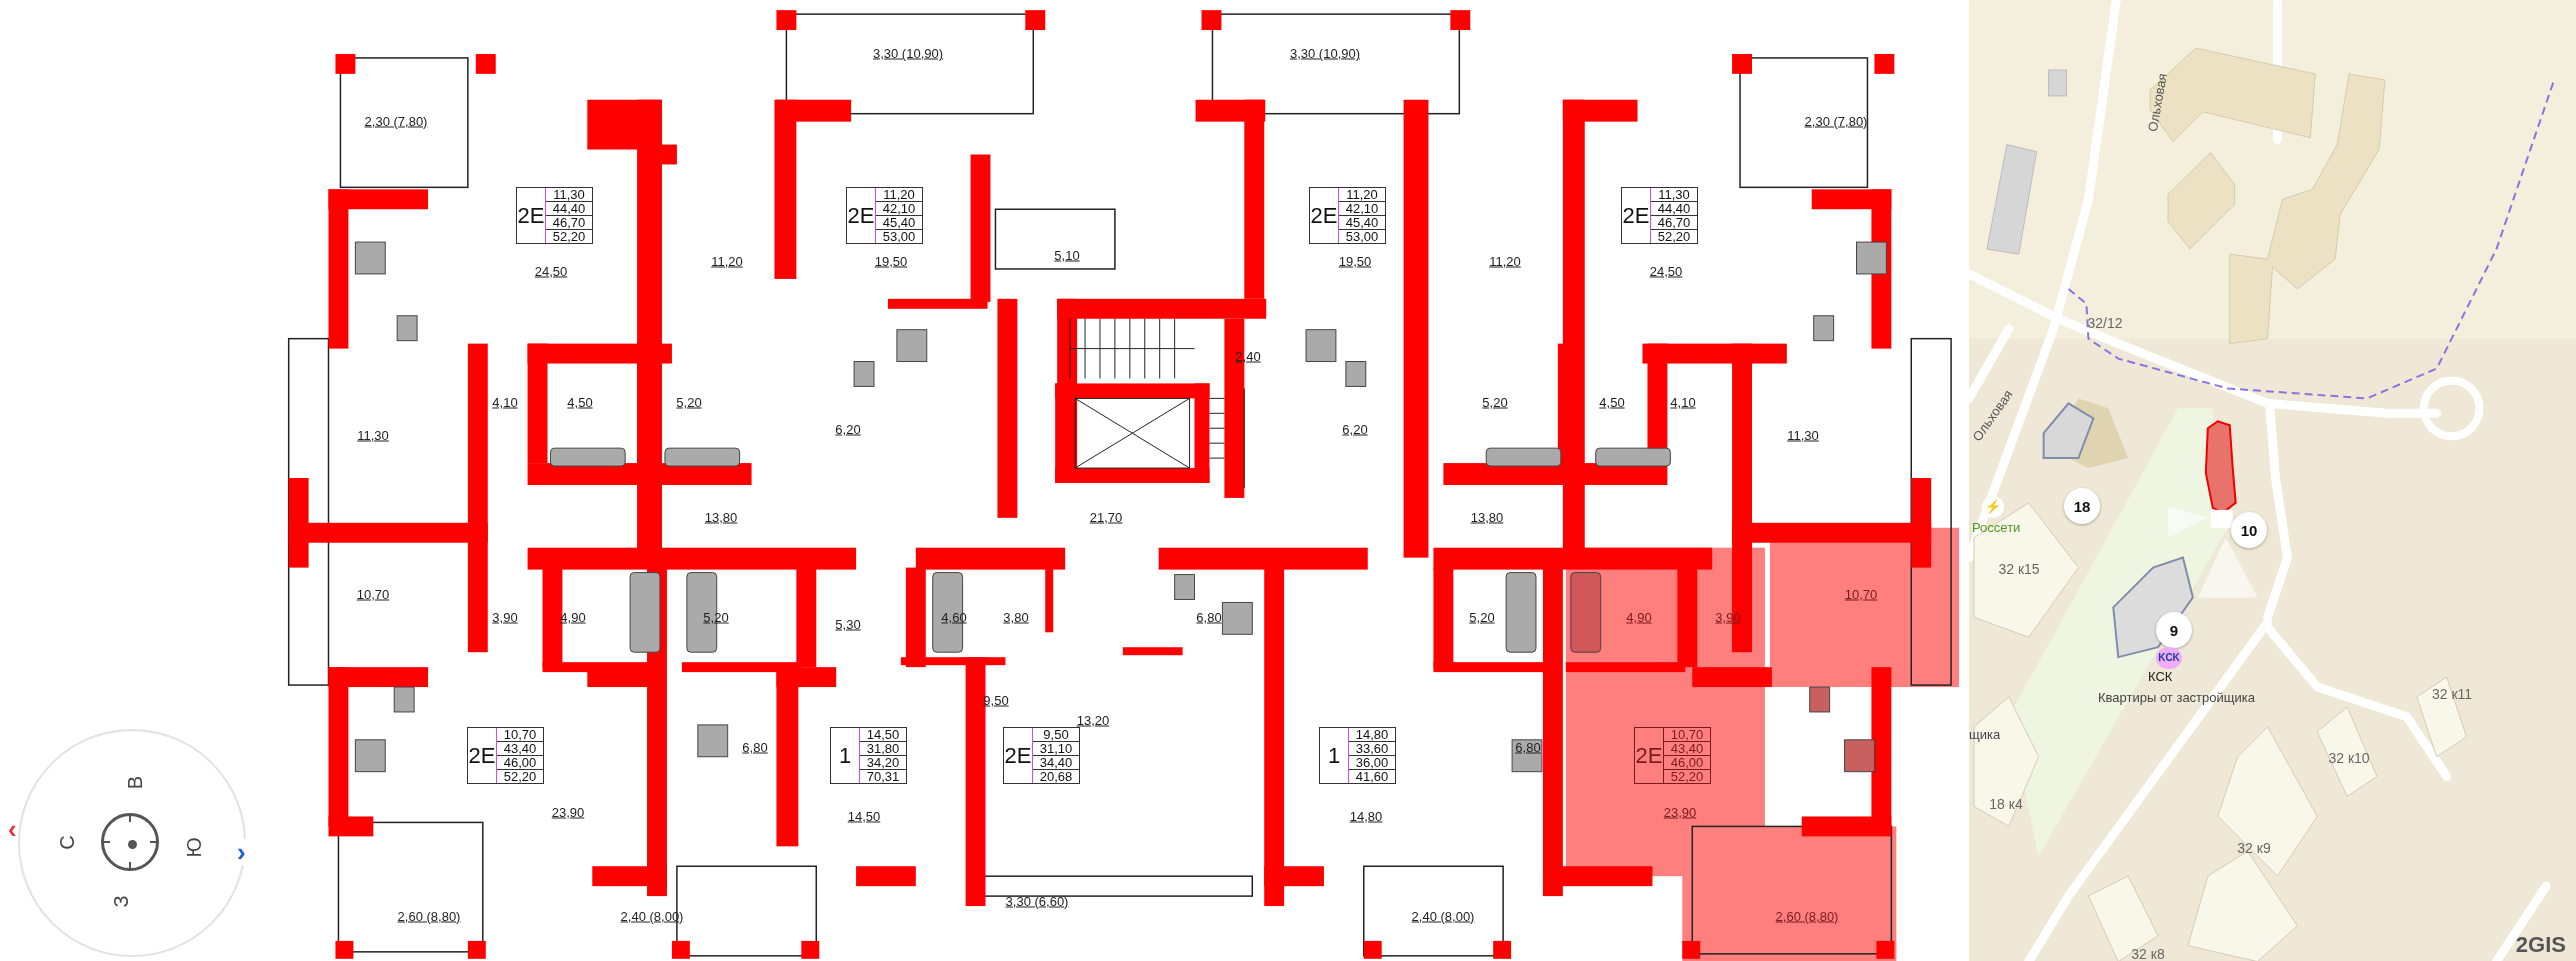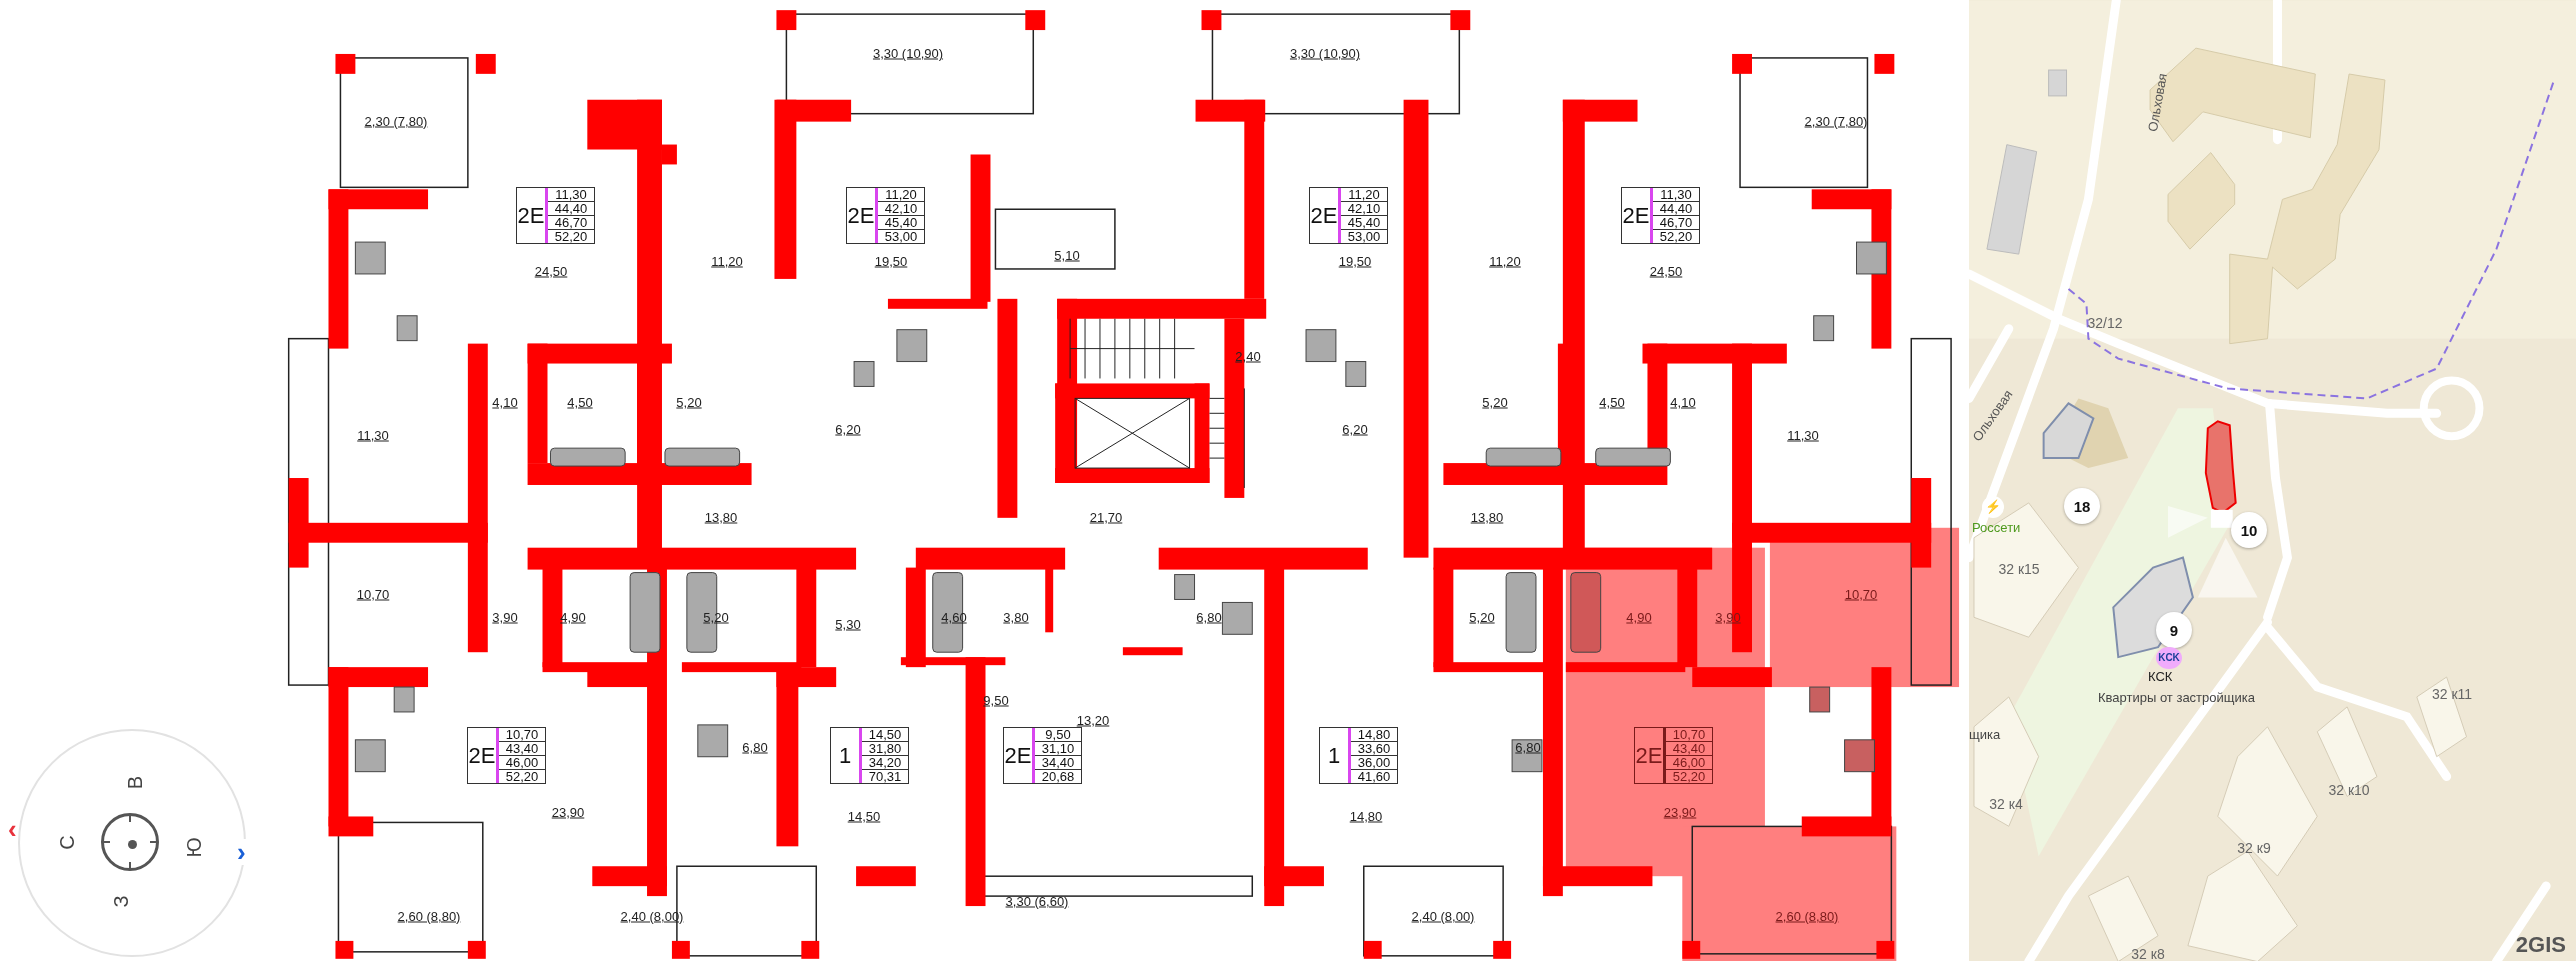--- a/index.html
+++ b/index.html
@@ -2,21 +2,21 @@
 <html><head>
 <meta charset="utf-8">
 <style>
   html,body{margin:0;padding:0;background:#fff;}
   body{width:2576px;height:962px;position:relative;overflow:hidden;font-family:"Liberation Sans",sans-serif;}
   #plan-panel{position:absolute;left:0;top:0;width:1969px;height:962px;background:#fff;}
   #plan-svg{position:absolute;left:0;top:0;}
   .room-label{position:absolute;font-size:13px;color:#222;text-decoration:underline;transform:translate(-50%,-50%);white-space:nowrap;}
   .room-label.hl{color:#7a1a1a;}
   .apt-box{position:absolute;display:flex;border:1px solid #333;background:transparent;font-size:13px;}
-  .apt-box .type{width:28px;display:flex;align-items:center;justify-content:center;font-size:22px;border-right:3px solid #d946ef;color:#111;}
+  .apt-box .type{width:28px;display:flex;align-items:center;justify-content:center;font-size:22px;border-right:1px solid #d946ef;color:#111;}
   .apt-box .areas{display:flex;flex-direction:column;}
   .apt-box .areas span{width:46px;height:13px;line-height:13px;text-align:center;border-bottom:1px solid #333;color:#111;}
   .apt-box .areas span:last-child{border-bottom:none;}
   .apt-box.hl{border-color:#7a1a1a;}
   .apt-box.hl .type,.apt-box.hl .areas span{color:#7a1a1a;border-color:#7a1a1a;}
   
   #compass{position:absolute;left:18px;top:729px;width:224px;height:224px;border-radius:50%;border:2px solid #e2e2e2;}
   #compass .dial{position:absolute;left:81px;top:82px;width:58px;height:58px;border:3px solid #555;border-radius:50%;box-sizing:border-box;}
   #compass .dot{position:absolute;left:24px;top:24px;width:9px;height:9px;border-radius:50%;background:#555;}
   #compass .tick{position:absolute;background:#555;}
@@ -409,22 +409,22 @@
     <path d="M200,508 L240,520 L200,540 Z" fill="#fff" opacity="0.6"></path>
     <path d="M258,540 L230,600 L290,600 Z" fill="#fff" opacity="0.6"></path>
     <rect x="243" y="512" width="22" height="18" fill="#fff"></rect>
   </svg>
 
   <span class="street" style="left:159px;top:95px;transform:rotate(-80deg);">Ольховая</span>
   <span class="street" style="left:-6px;top:408px;transform:rotate(-55deg);">Ольховая</span>
 
   <span class="map-label" style="left:136px;top:323px;">32/12</span>
   <span class="map-label" style="left:50px;top:569px;">32 к15</span>
-  <span class="map-label" style="left:37px;top:804px;">32 к4</span>
-  <span class="map-label" style="left:380px;top:758px;margin-top:32px;">32 к10</span>
+  <span class="map-label" style="left:37px;top:804px;">18 к4</span>
+  <span class="map-label" style="left:380px;top:758px;">32 к10</span>
   <span class="map-label" style="left:285px;top:848px;">32 к9</span>
   <span class="map-label" style="left:483px;top:694px;">32 к11</span>
   <span class="map-label" style="left:179px;top:954px;">32 к8</span>
 
   <div class="map-pin" style="left:113px;top:506px;">18</div>
   <div class="map-pin" style="left:280px;top:530px;">10</div>
   <div class="map-pin" style="left:205px;top:630px;">9</div>
 
   <div style="position:absolute;left:13px;top:496px;width:22px;height:22px;border-radius:50%;background:#fff;color:#56a42c;font-size:13px;text-align:center;line-height:22px;">⚡</div>
   <span style="position:absolute;left:3px;top:520px;font-size:13px;color:#4f9a1f;">Россети</span>

